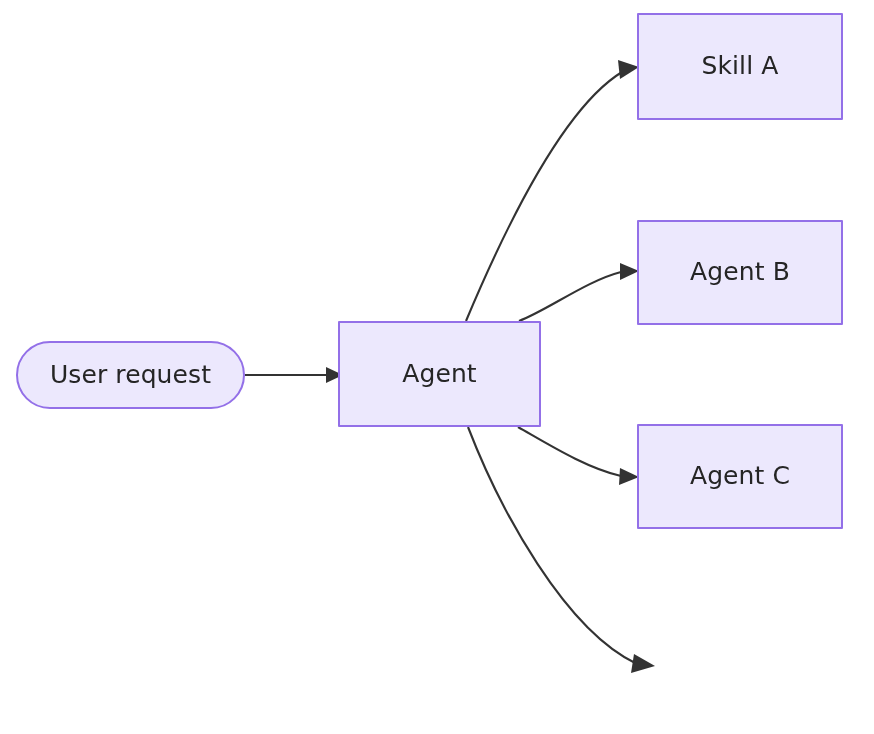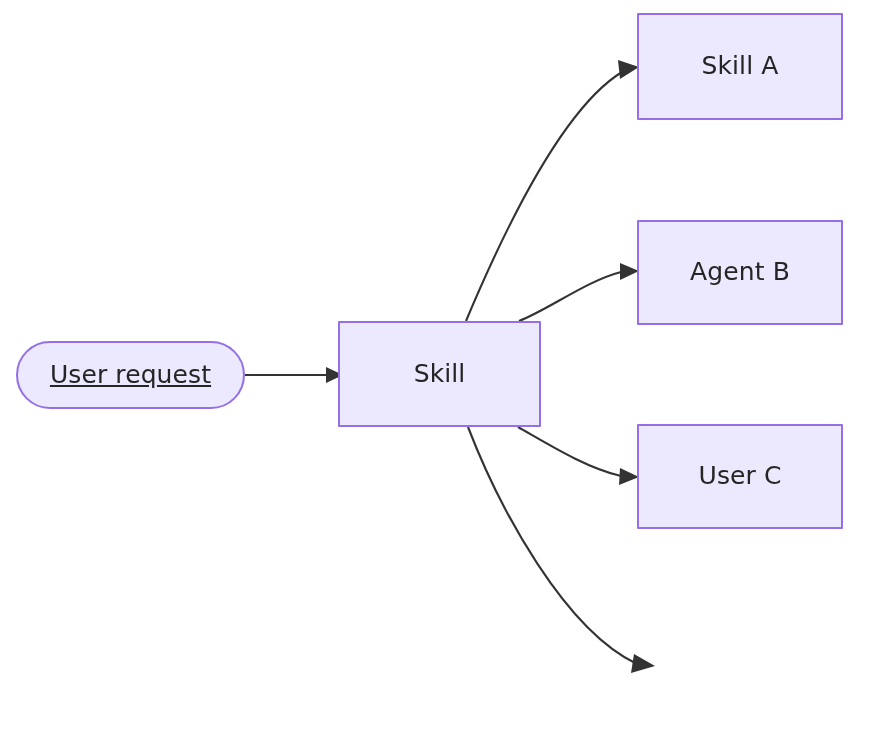--- a/index.html
+++ b/index.html
@@ -47,21 +47,21 @@
   .node-pill {
     border-radius: 999px;
   }
   .node-label {
     display: block;
     white-space: nowrap;
     padding-bottom: 2px;
   }
 
   
-  #node-user-request { left: 16px;  top: 341px; width: 229px; height: 68px; text-decoration: underline;  }
+  #node-user-request { left: 16px;  top: 341px; width: 229px; height: 68px;  }
   #node-agent        { left: 338px; top: 321px; width: 203px; height: 106px; }
   #node-skill-a      { left: 637px; top: 13px;  width: 206px; height: 107px; }
   #node-skill-b      { left: 637px; top: 220px; width: 206px; height: 105px; }
   #node-skill-c      { left: 637px; top: 424px; width: 206px; height: 105px; }
   #node-response     { left: 653px; top: 631px; width: 176px; height: 70px;  }
 
   .edge-path {
     fill: none;
     stroke: #333333;
     stroke-width: 2.1px;
@@ -103,29 +103,29 @@
       <path class="edge-path" d="M 468 427 C 500 510 565 630 637 664"></path>
       <polygon class="edge-arrow" points="634,654 655,666 631,673"></polygon>
     </g>
   </svg>
 
   <div class="node node-pill" id="node-user-request">
     <span class="node-label">User request</span>
   </div>
 
   <div class="node node-rect" id="node-agent">
-    <span class="node-label">Skill</span>
+    <span class="node-label">Agent</span>
   </div>
 
   <div class="node node-rect" id="node-skill-a">
     <span class="node-label">Skill A</span>
   </div>
 
   <div class="node node-rect" id="node-skill-b">
     <span class="node-label">Agent B</span>
   </div>
 
   <div class="node node-rect" id="node-skill-c">
-    <span class="node-label">User C</span>
+    <span class="node-label">Agent C</span>
   </div>
 
 
 </div>
 
 </body></html>

